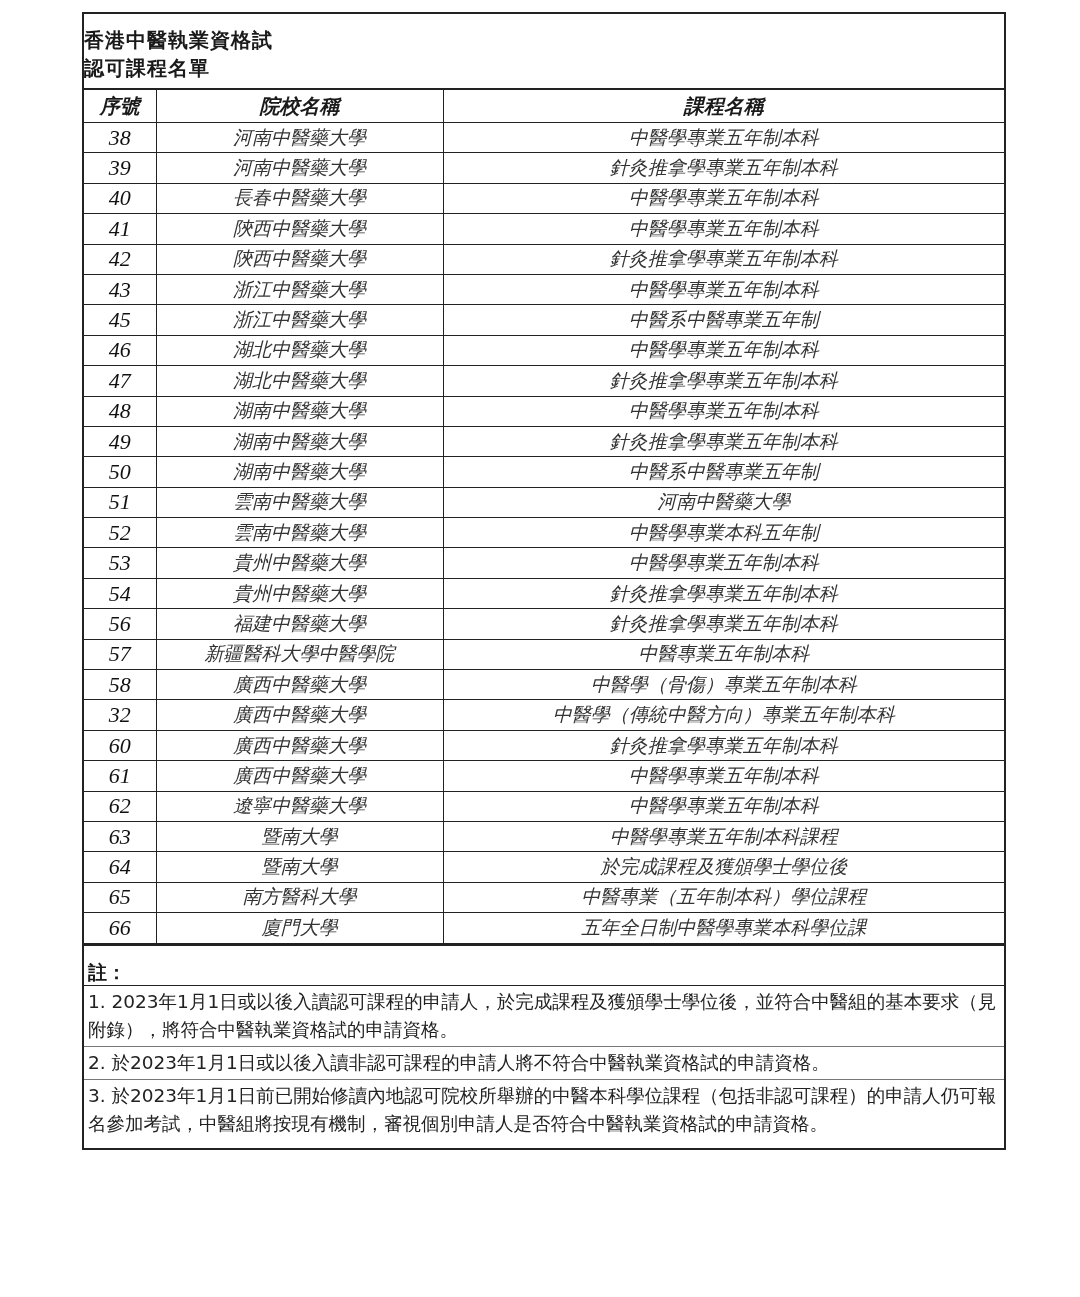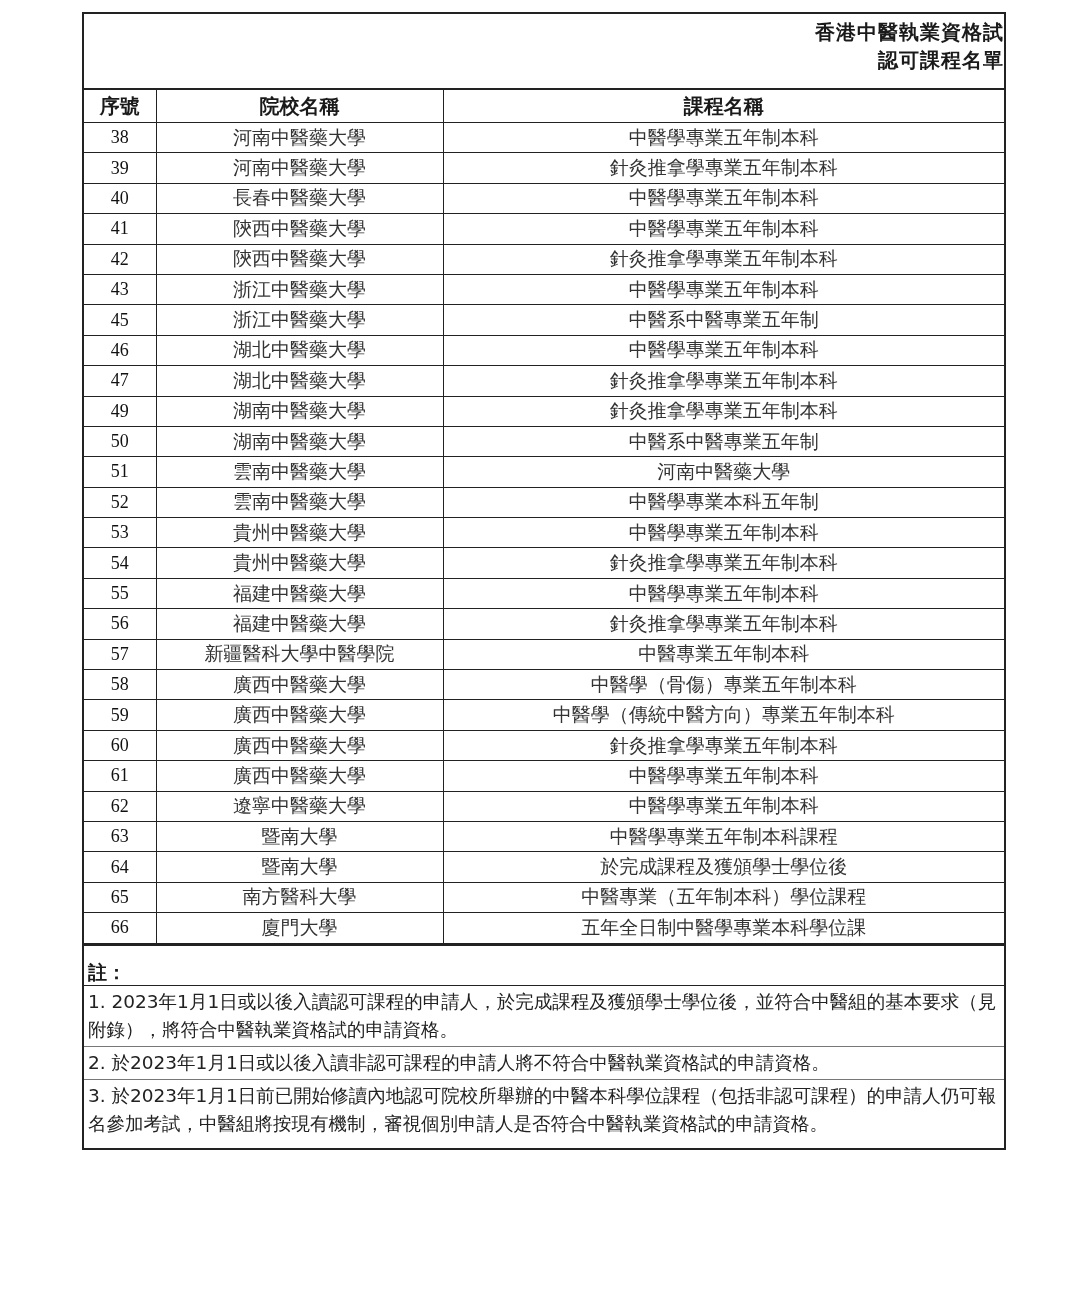--- a/index.html
+++ b/index.html
@@ -1,27 +1,27 @@
 <!DOCTYPE html>
 <html><head>
 <meta charset="utf-8">
 <style>
   html, body { margin:0; padding:0; background:#ffffff; }
   body { width:1080px; height:1297px; position:relative; font-family:"DejaVu Serif","Liberation Serif",serif; color:#1a1a1a; overflow:hidden; }
   .sheet { position:absolute; left:82px; top:12px; width:920px; border:2px solid #222; box-sizing:content-box; }
-  .title-block { height:76px; border-bottom:2px solid #222; text-align:right; padding-top:4px; box-sizing:border-box; }
+  .title-block { height:76px; border-bottom:2px solid #222; text-align:left; padding-top:12px; box-sizing:border-box; }
   .title-line { font-size:20px; line-height:28px; font-weight:bold; font-family:"DejaVu Sans","Liberation Sans",sans-serif; letter-spacing:1px; }
-  table.courses { border-collapse:collapse; width:100%; table-layout:fixed; }
+  table.courses { border-collapse:collapse; width:100%; table-layout:fixed;font-style:italic; }
   table.courses th, table.courses td { border:1.5px solid #222; text-align:center; padding:0; white-space:nowrap; overflow:hidden; }
   table.courses tr:first-child th { border-top:none; }
   table.courses th:first-child, table.courses td:first-child { border-left:none; }
   table.courses th:last-child, table.courses td:last-child { border-right:none;margin-top:28px; }
   table.courses th { height:32px; font-size:20px; font-weight:bold; font-family:"DejaVu Sans","Liberation Sans",sans-serif; }
   table.courses td { height:29.4px; font-size:19px; color:#333; font-family:"DejaVu Sans","Liberation Sans",sans-serif; font-weight:300; }
-  table.courses td.num { font-family:"Liberation Serif","DejaVu Serif",serif; font-size:18px; color:#111; }
+  table.courses td.num { font-family:"Liberation Serif","DejaVu Serif",serif; font-size:22px; color:#111; }
   .notes { border-top:2px solid #222; }
   .notes-head { height:40px; border-bottom:1.5px solid #222; font-size:19px; font-weight:bold; padding:14px 0 0 4px; box-sizing:border-box; font-family:"DejaVu Sans","Liberation Sans",sans-serif; }
   .note { font-size:18.5px; line-height:28px; padding:2px 4px; font-family:"DejaVu Sans","Liberation Sans",sans-serif; color:#222; }
   .note.bordered { border-bottom:1px solid #777; }
   .note-last { padding-bottom:10px; }
 </style>
 </head>
 <body>
 
 <div class="sheet">
@@ -83,20 +83,25 @@
           <td class="num">46</td>
           <td class="school">湖北中醫藥大學</td>
           <td class="course">中醫學專業五年制本科</td>
         </tr>
         <tr>
           <td class="num">47</td>
           <td class="school">湖北中醫藥大學</td>
           <td class="course">針灸推拿學專業五年制本科</td>
         </tr>
         <tr>
+          <td class="num">48</td>
+          <td class="school">湖南中醫藥大學</td>
+          <td class="course">中醫學專業五年制本科</td>
+        </tr>
+        <tr>
           <td class="num">49</td>
           <td class="school">湖南中醫藥大學</td>
           <td class="course">針灸推拿學專業五年制本科</td>
         </tr>
         <tr>
           <td class="num">50</td>
           <td class="school">湖南中醫藥大學</td>
           <td class="course">中醫系中醫專業五年制</td>
         </tr>
         <tr>
@@ -113,41 +118,36 @@
           <td class="num">53</td>
           <td class="school">貴州中醫藥大學</td>
           <td class="course">中醫學專業五年制本科</td>
         </tr>
         <tr>
           <td class="num">54</td>
           <td class="school">貴州中醫藥大學</td>
           <td class="course">針灸推拿學專業五年制本科</td>
         </tr>
         <tr>
-          <td class="num">55</td>
-          <td class="school">福建中醫藥大學</td>
-          <td class="course">中醫學專業五年制本科</td>
-        </tr>
-        <tr>
           <td class="num">56</td>
           <td class="school">福建中醫藥大學</td>
           <td class="course">針灸推拿學專業五年制本科</td>
         </tr>
         <tr>
           <td class="num">57</td>
           <td class="school">新疆醫科大學中醫學院</td>
           <td class="course">中醫專業五年制本科</td>
         </tr>
         <tr>
           <td class="num">58</td>
           <td class="school">廣西中醫藥大學</td>
           <td class="course">中醫學（骨傷）專業五年制本科</td>
         </tr>
         <tr>
-          <td class="num">59</td>
+          <td class="num">32</td>
           <td class="school">廣西中醫藥大學</td>
           <td class="course">中醫學（傳統中醫方向）專業五年制本科</td>
         </tr>
         <tr>
           <td class="num">60</td>
           <td class="school">廣西中醫藥大學</td>
           <td class="course">針灸推拿學專業五年制本科</td>
         </tr>
         <tr>
           <td class="num">61</td>

